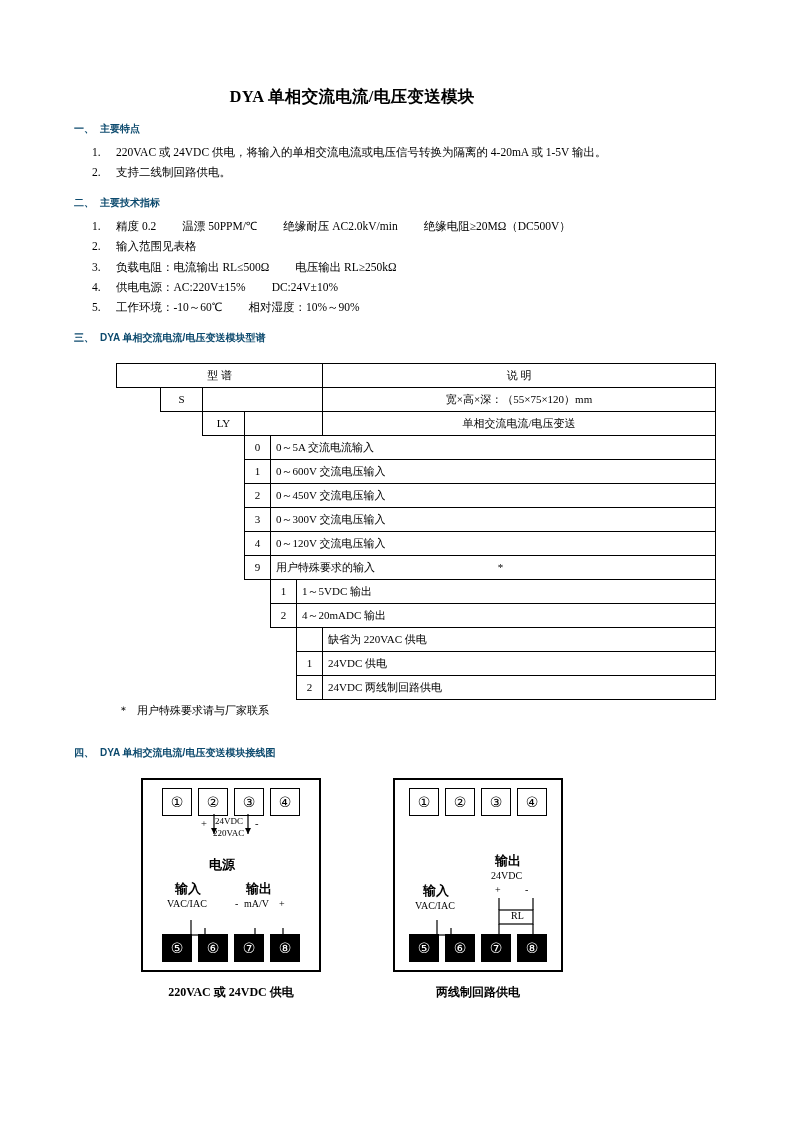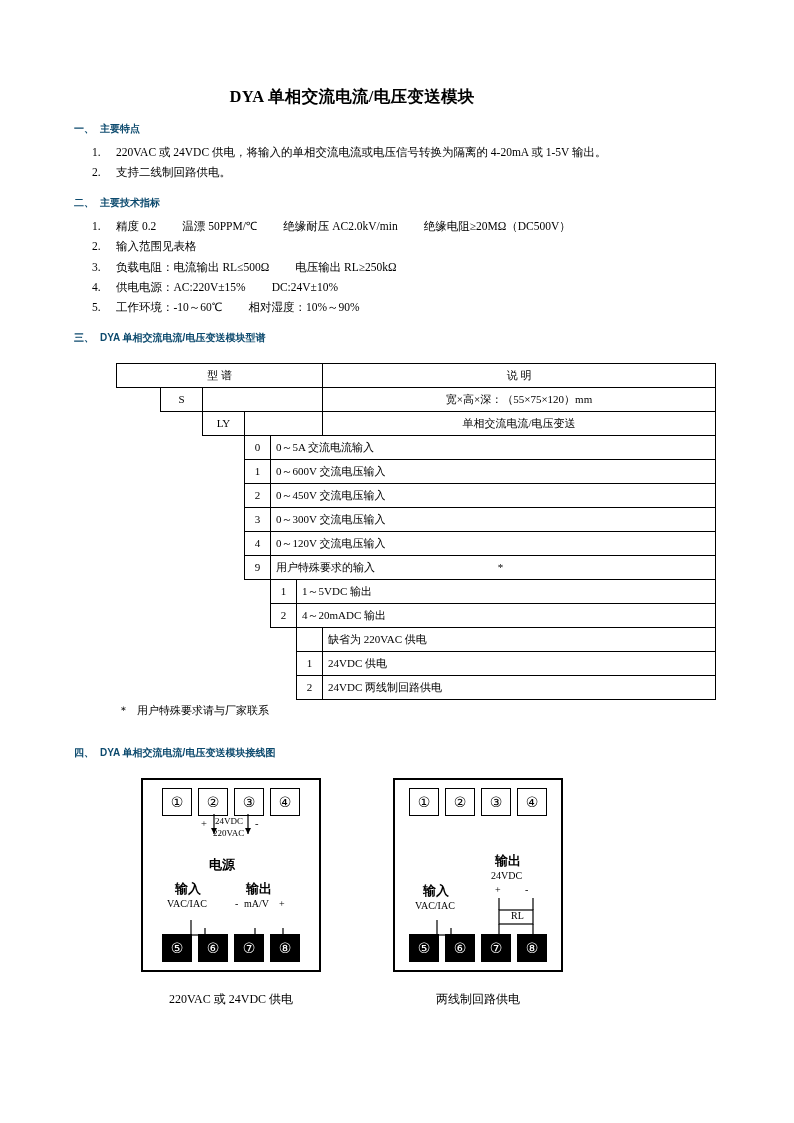--- a/index.html
+++ b/index.html
@@ -128,23 +128,24 @@
     color: #fff;
   }
   .lbl {
     position: absolute;
     font-size: 10.5px;
     font-family: "Liberation Serif", serif;
     white-space: nowrap;
   }
   .lbl.b { font-weight: bold; }
   .cap {
-    margin-top: 19px;
+    margin-top: 12px;
     font-size: 12px;
     font-family: "Liberation Serif", serif;
+    font-weight: bold;
   }
   svg.overlay {
     position: absolute;
     left: 0; top: 0;
     width: 100%;
     height: 100%;
     pointer-events: none;
   }
 </style>
 </head>

